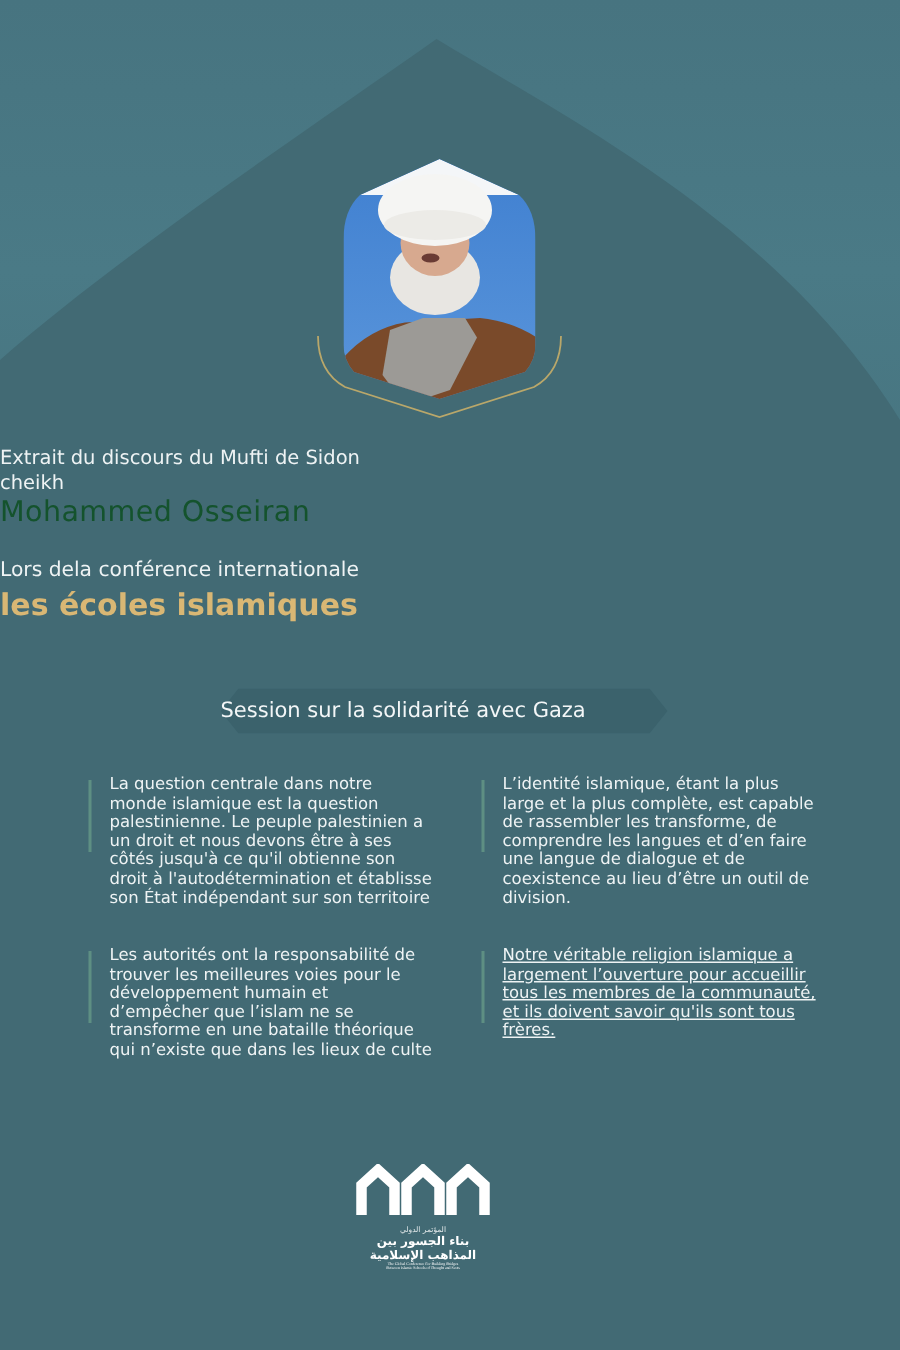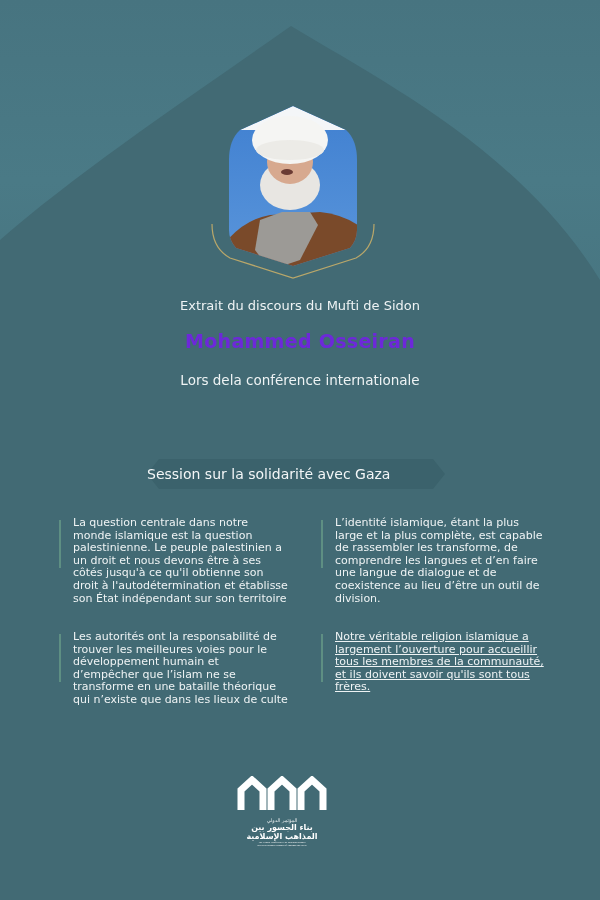--- a/index.html
+++ b/index.html
@@ -12,27 +12,27 @@
   }
   .bg-dome {
     position: absolute; left: 0; top: 0; width: 600px; height: 900px;
     z-index: 0;
   }
   .portrait {
     position: absolute; left: 200px; top: 100px; width: 180px; height: 185px;
     z-index: 2;
   }
   .text-block {
-    position: absolute; left: 0; width: 600px; text-align: center; z-index: 3;
+    position: absolute; left: 0; width: 600px; z-index: 3;
   }
   .intro {
     top: 297px; font-size: 13px; line-height: 17px; color: #eef3f4;
   }
   .speaker-name {
-    top: 330px; font-size: 19px; font-weight: bold; color: #6d28d9; letter-spacing: 0.3px;
+    top: 330px; font-size: 19px; font-weight: normal; color: #14532d; letter-spacing: 0.3px;
   }
   .conf-intro {
     top: 372px; font-size: 13.5px; color: #eef3f4;
   }
   .conf-title {
     top: 391px; font-size: 20px; line-height: 24px; font-weight: bold; color: #d9b774;
   }
   .session-pill {
     position: absolute; left: 147px; top: 459px; width: 298px; height: 30px;
     z-index: 3;
@@ -97,27 +97,29 @@
 
     <ellipse cx="90" cy="40" rx="38" ry="24" fill="#f5f5f3"></ellipse>
     <ellipse cx="90" cy="50" rx="34" ry="10" fill="#ecebe7"></ellipse>
   </g>
 
   <path d="M12,124 Q12,148 30,158 L93,178 L156,158 Q174,148 174,124" fill="none" stroke="#b9a76a" stroke-width="1.2"></path>
 </svg>
 
 <div class="text-block intro">
   <div>Extrait du discours du Mufti de Sidon</div>
+  <div>cheikh</div>
 </div>
 
 <div class="text-block speaker-name">Mohammed Osseiran</div>
 
 <div class="text-block conf-intro">Lors dela conférence internationale</div>
 
 <div class="text-block conf-title">
+  <div>les écoles islamiques</div>
 </div>
 
 <div class="session-pill">
   <svg width="298" height="30" viewBox="0 0 298 30">
     <path d="M12,0 L286,0 L298,15 L286,30 L12,30 L0,15 Z" fill="#3b626c"></path>
   </svg>
   <div class="session-label">Session sur la solidarité avec Gaza</div>
 </div>
 
 <div class="quote q1">

